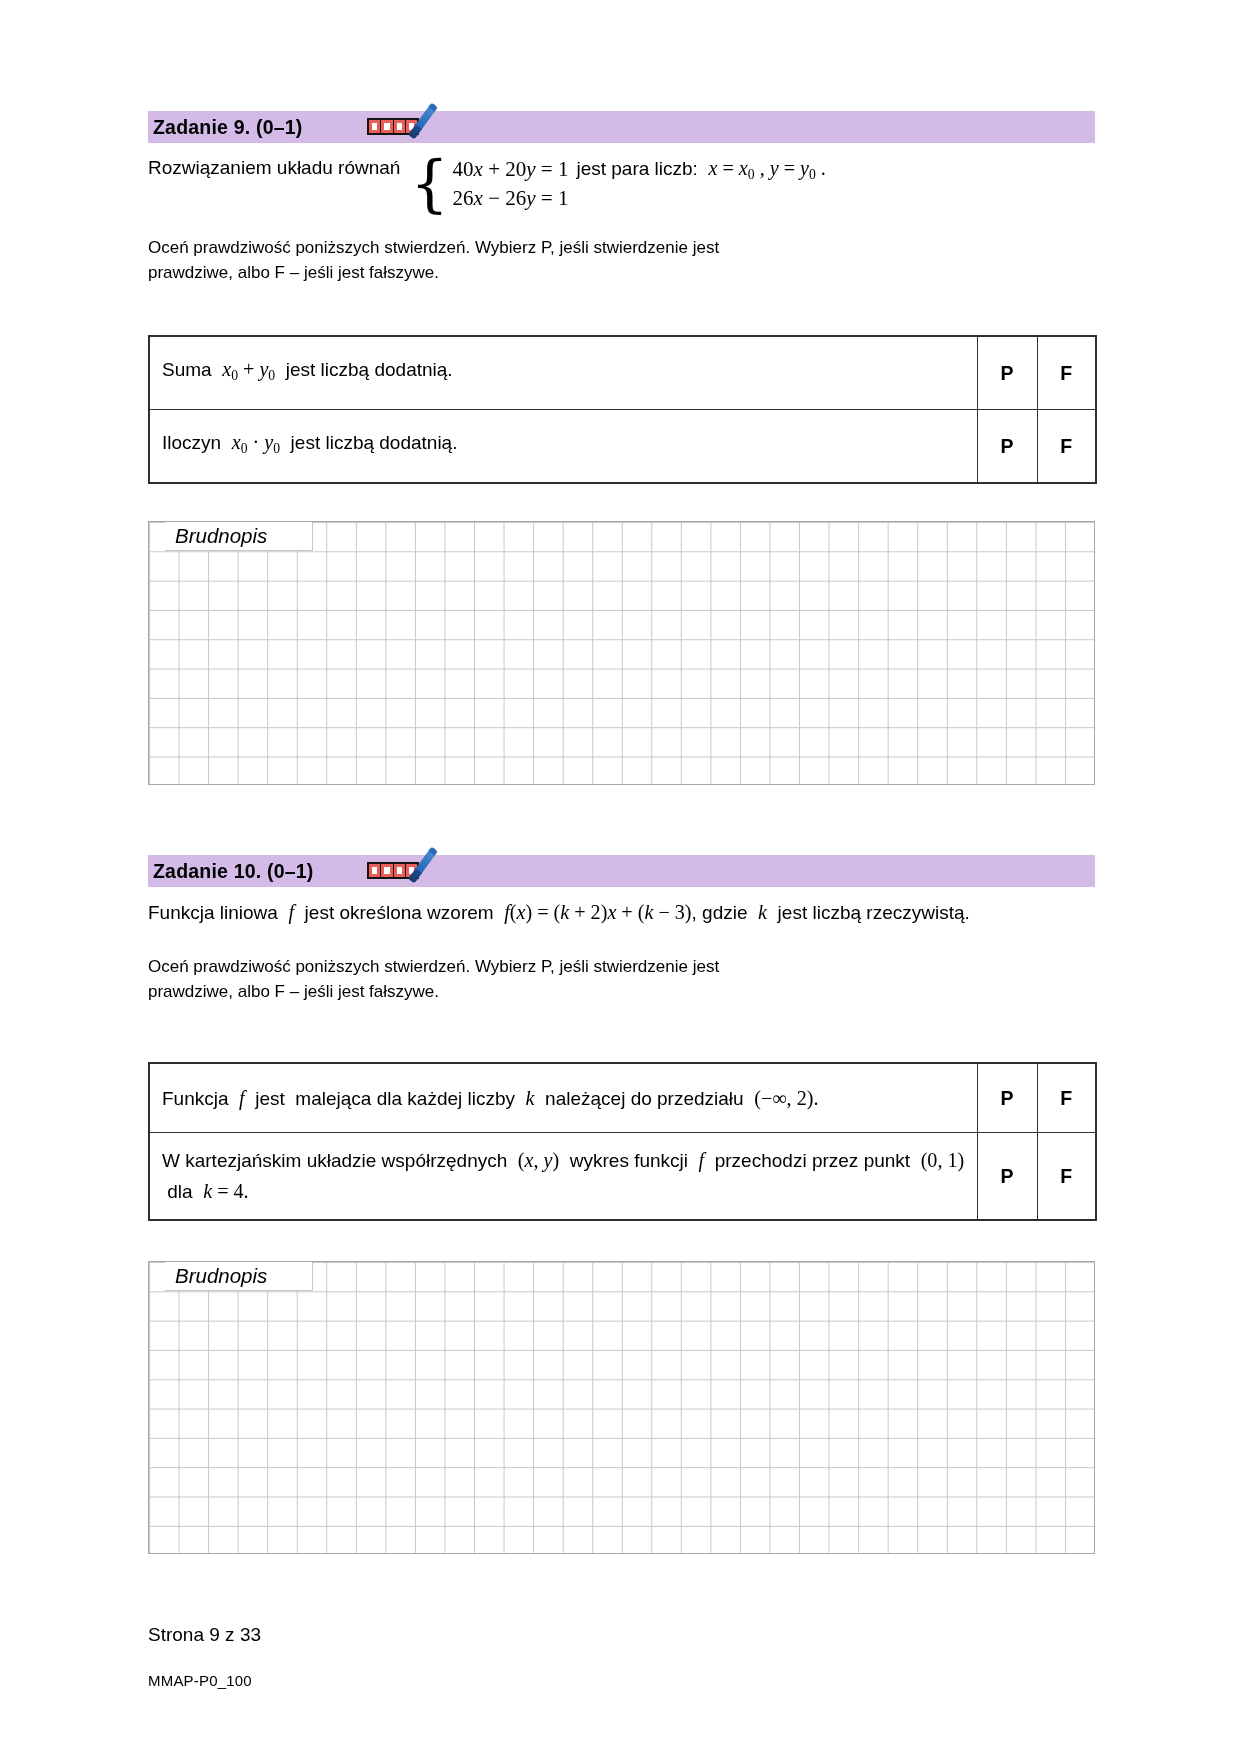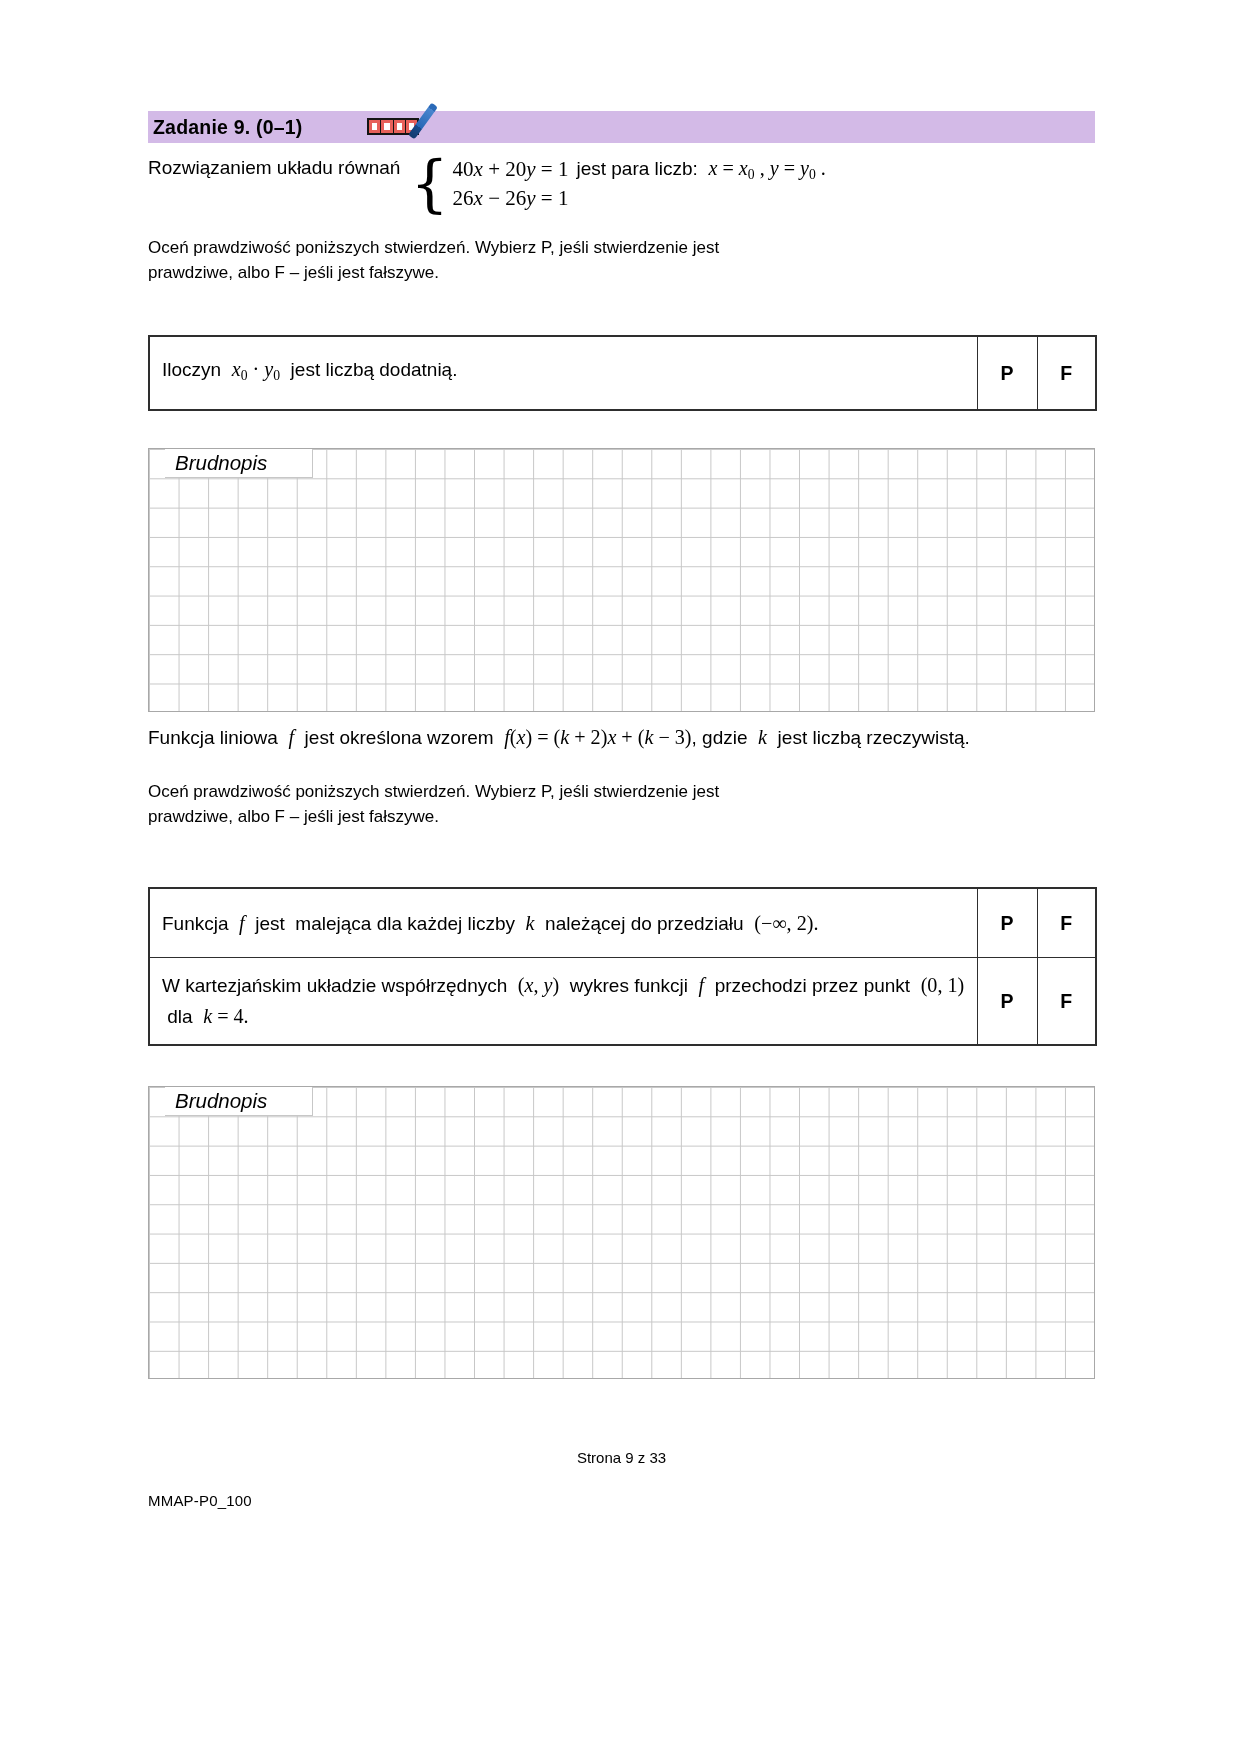--- a/index.html
+++ b/index.html
@@ -52,21 +52,21 @@
         background-image:linear-gradient(to right,#c7c7c7 1px,transparent 1px),
                          linear-gradient(to bottom,#c7c7c7 1px,transparent 1px);
         background-size:29.56px 29.32px;}
   .g1{margin-top:37px;height:264px;}
   .g2{margin-top:40px;height:293px;}
   .grid-label{position:absolute;top:0;left:16px;width:148px;height:29px;background:#fff;
               border-right:1px solid #c7c7c7;border-bottom:1px solid #c7c7c7;box-sizing:border-box;
               font-style:italic;font-size:20.5px;display:flex;align-items:center;padding-left:10px;}
 
   
-  .footer-page{margin-top:70px;text-align:center;font-size:15px;}
+  .footer-page{margin-top:70px;font-size:19px;}
   .footer-code{margin-top:26px;font-size:15px;font-weight:normal;letter-spacing:.2px;}
 </style>
 </head>
 <body>
 
 <div class="page">
   <div class="content">
 
     <div class="task-bar">
       <span class="task-title">Zadanie 9. (0–1)</span>
@@ -97,31 +97,46 @@
     </div>
 
     <table class="pf-table">
       <colgroup>
           <col class="c-st">
           <col class="c-p">
           <col class="c-f">
         </colgroup>
       <tbody>
         <tr class="h70">
+          <td class="stmt"><span>Suma &nbsp;</span><span class="mi">x</span><span class="msub">0</span><span class="mn"> + </span><span class="mi">y</span><span class="msub">0</span><span> &nbsp;jest liczbą dodatnią.</span></td>
+          <td class="pf-cell">P</td>
+          <td class="pf-cell">F</td>
+        </tr>
+        <tr class="h70">
           <td class="stmt"><span>Iloczyn &nbsp;</span><span class="mi">x</span><span class="msub">0</span><span class="mn"> · </span><span class="mi">y</span><span class="msub">0</span><span> &nbsp;jest liczbą dodatnią.</span></td>
           <td class="pf-cell">P</td>
           <td class="pf-cell">F</td>
         </tr>
       </tbody>
     </table>
 
     <div class="grid g1">
       <div class="grid-label">Brudnopis</div>
     </div>
 
+    <div class="task-bar" style="margin-top:70px;">
+      <span class="task-title">Zadanie 10. (0–1)</span>
+      <span class="stamp">
+        <span class="sq"></span>
+        <span class="sq"></span>
+        <span class="sq"></span>
+        <span class="sq"></span>
+      </span>
+      <span class="pen"></span>
+    </div>
 
     <div class="intro"><span>Funkcja liniowa &nbsp;</span><span class="mi">f</span><span> &nbsp;jest określona wzorem &nbsp;</span><span class="mi">f</span><span class="mn">(</span><span class="mi">x</span><span class="mn">) = (</span><span class="mi">k</span><span class="mn"> + 2)</span><span class="mi">x</span><span class="mn"> + (</span><span class="mi">k</span><span class="mn"> − 3)</span><span>, gdzie &nbsp;</span><span class="mi">k</span><span> &nbsp;jest liczbą rzeczywistą.</span></div>
 
     <div class="instruction second">
       <span class="line">Oceń prawdziwość poniższych stwierdzeń. Wybierz P, jeśli stwierdzenie jest</span>
       <span class="line">prawdziwe, albo F – jeśli jest fałszywe.</span>
     </div>
 
     <table class="pf-table t2">
       <colgroup>

